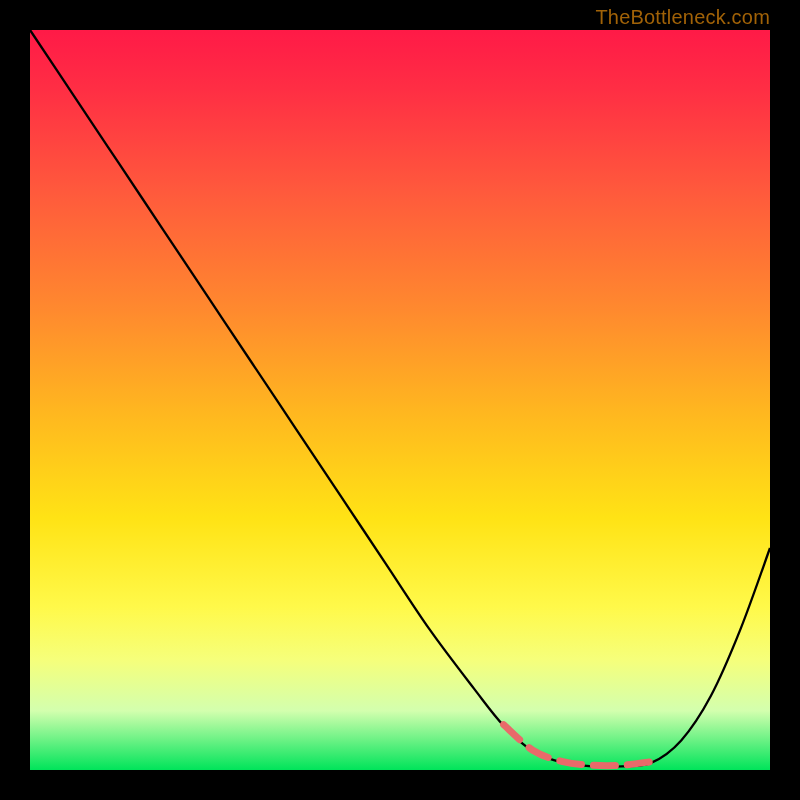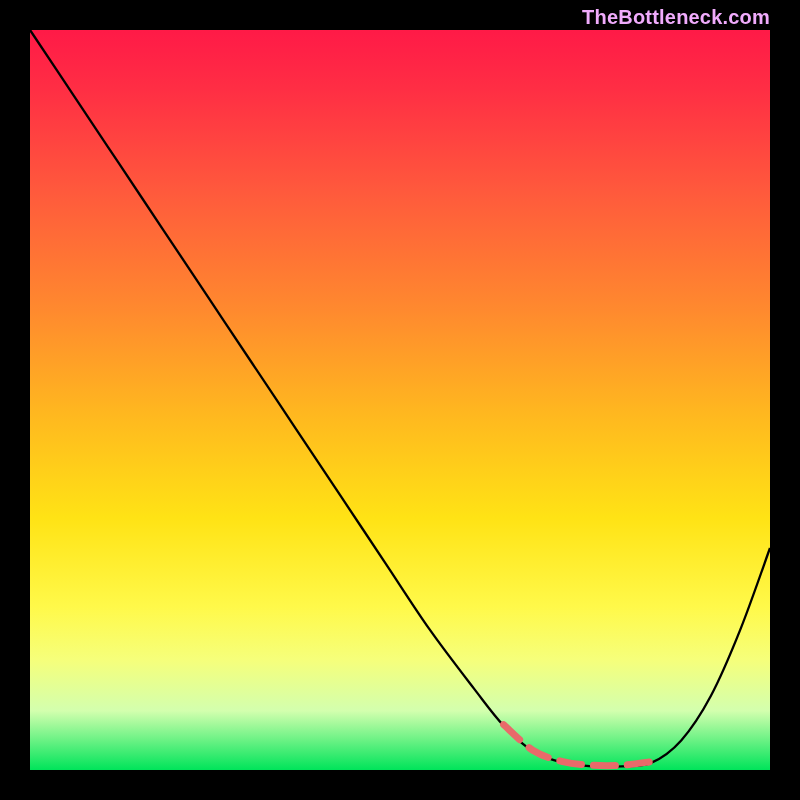--- a/index.html
+++ b/index.html
@@ -30,23 +30,23 @@
       #f6ff7a 85%,
       #d3ffae 92%,
       #00e45a 100%
     );
   }
 
   .watermark {
     position: absolute;
     top: 6px;
     right: 30px;
-    color: #f0abfc;
+    color: #a16207;
     font-size: 20px;
-    font-weight: 700;
+    font-weight: 400;
     letter-spacing: 0.2px;
     user-select: none;
   }
 
   svg.curve {
     position: absolute;
     inset: 0;
     width: 100%;
     height: 100%;
     overflow: visible;

